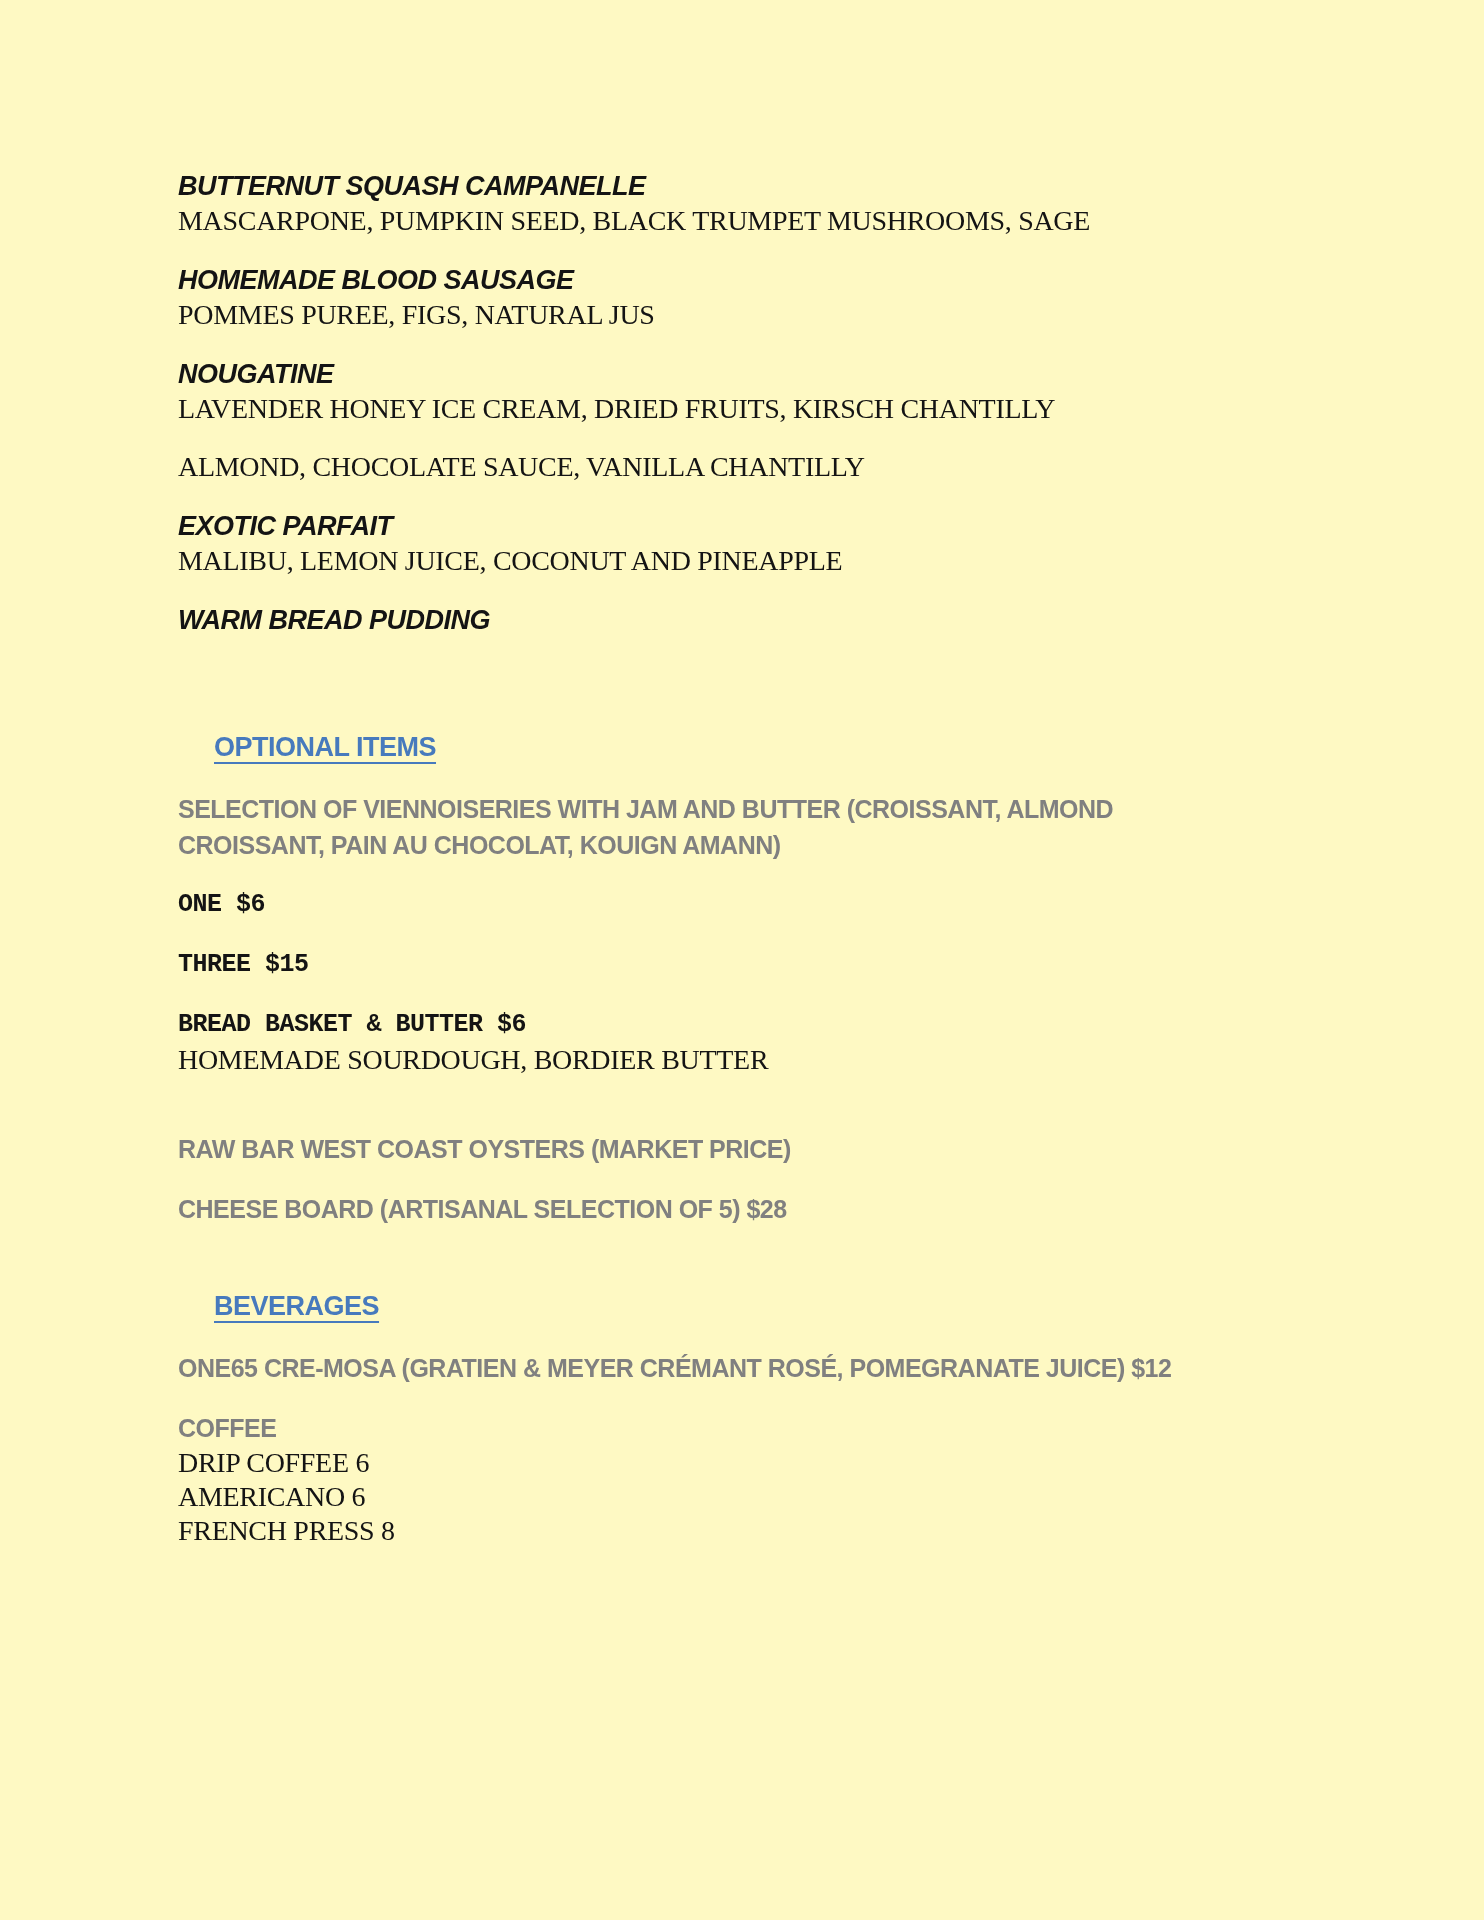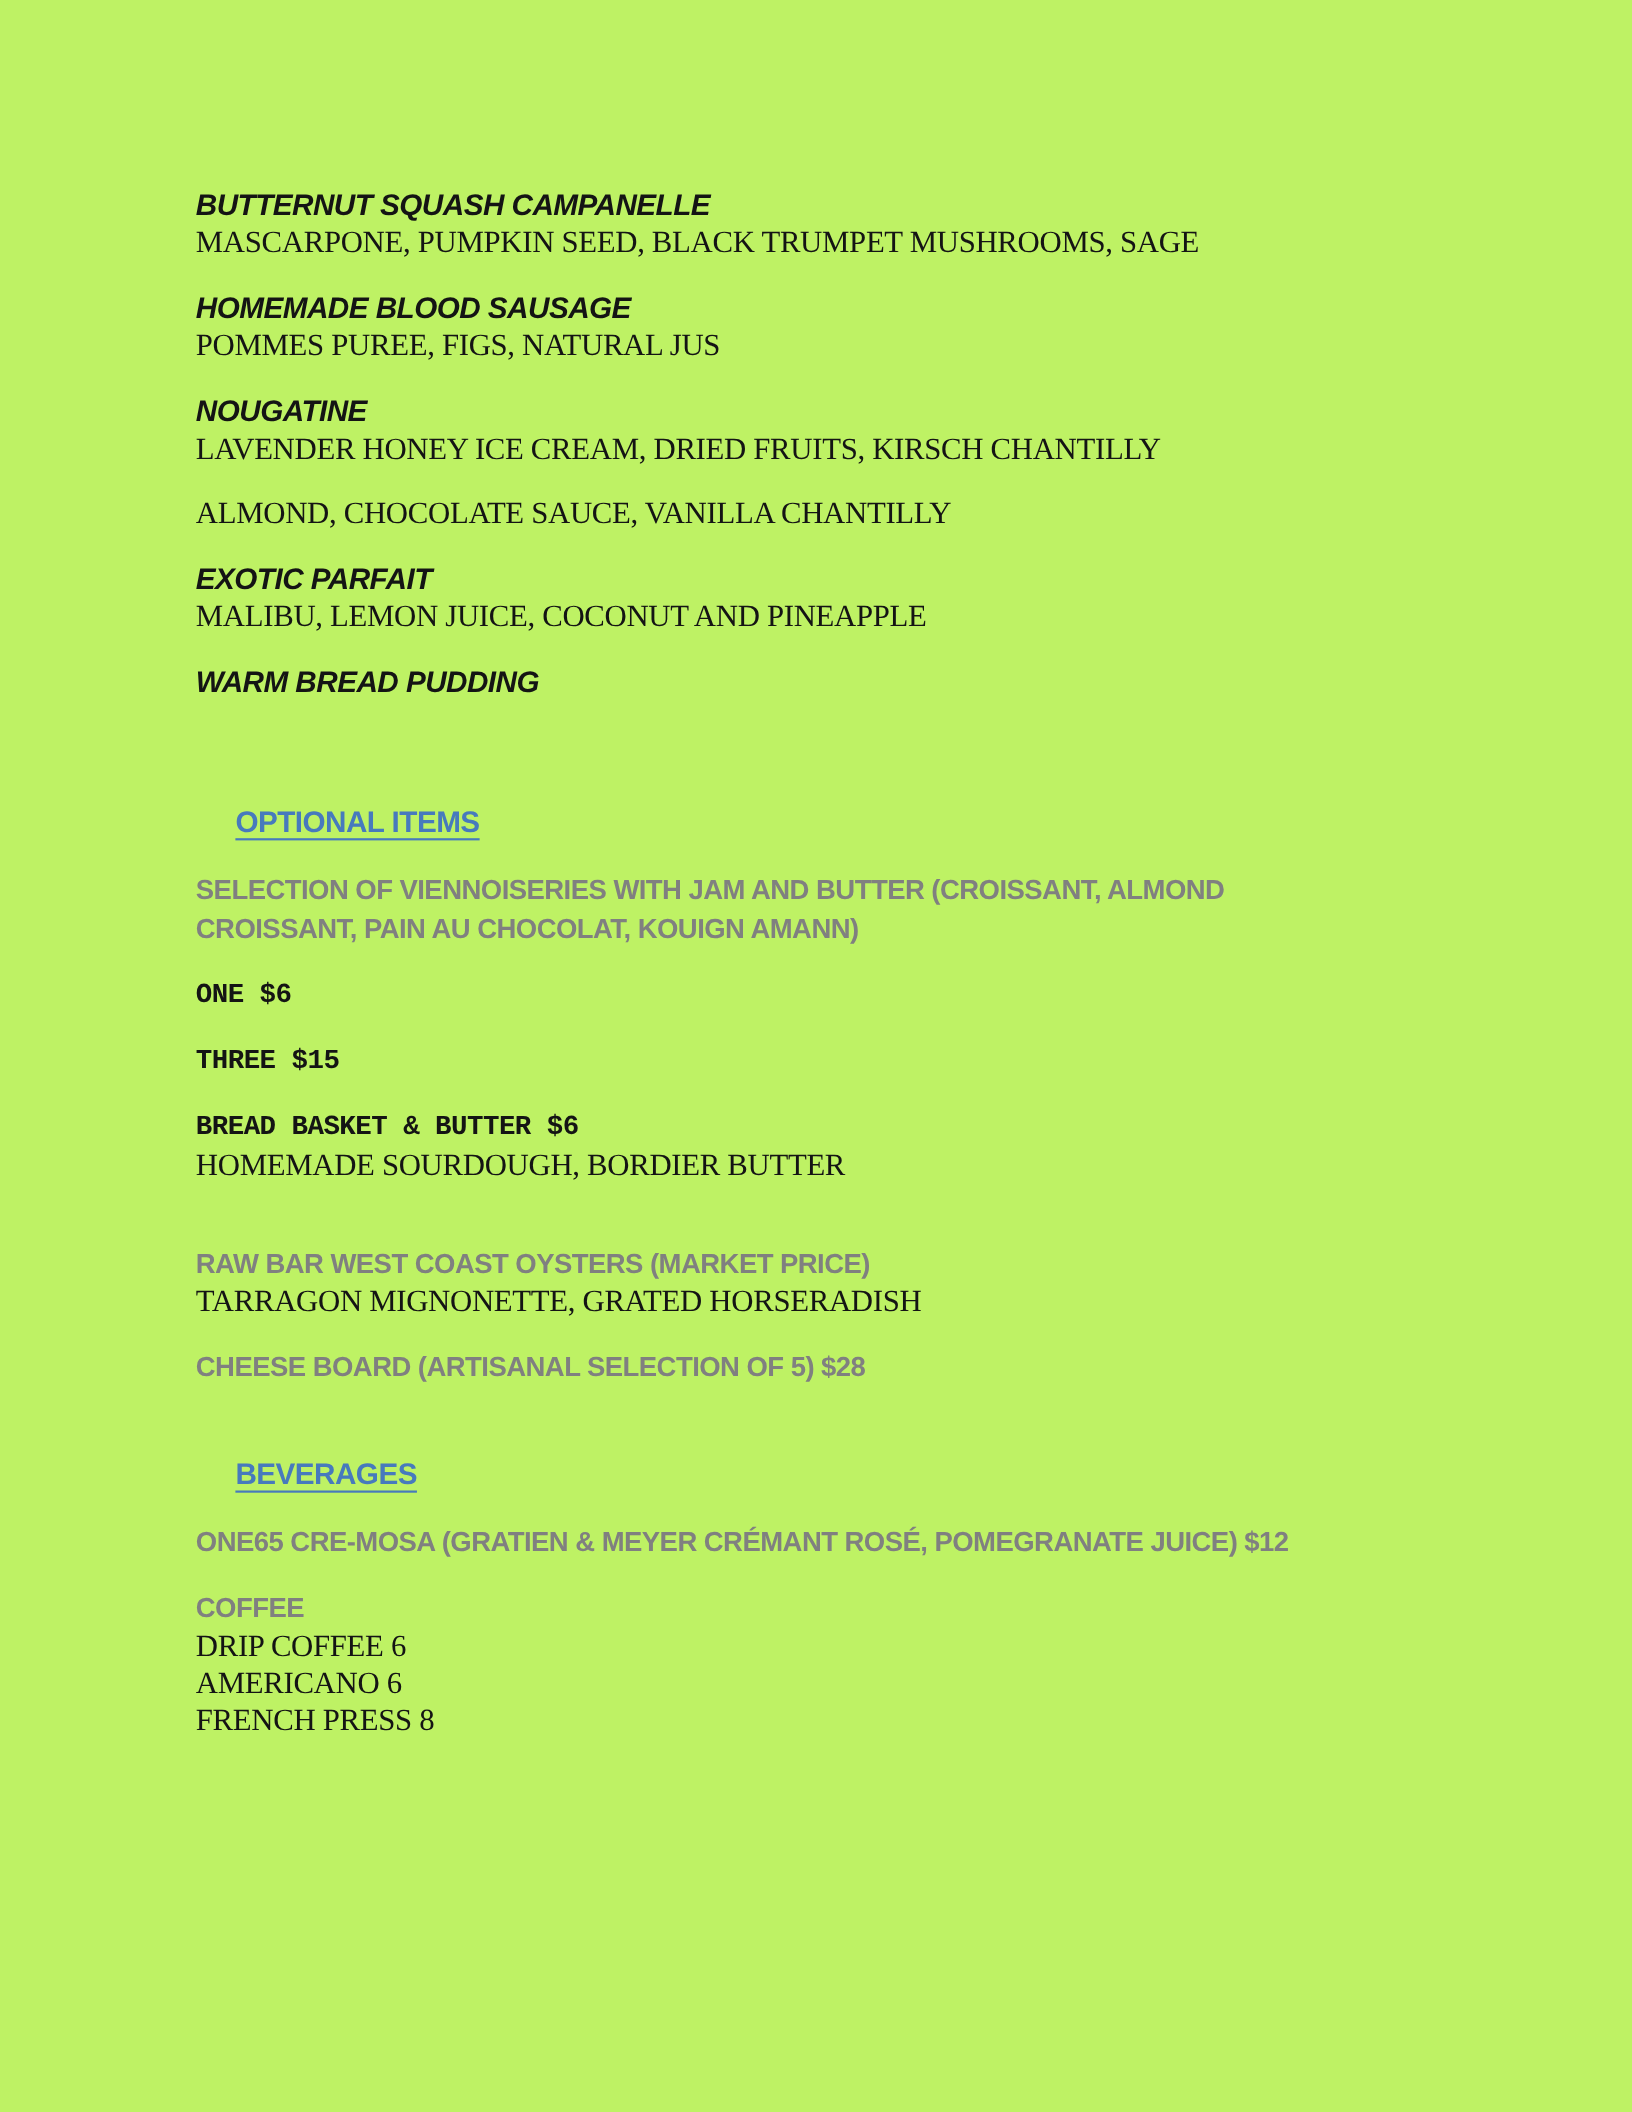--- a/index.html
+++ b/index.html
@@ -4,21 +4,21 @@
 <style>
   html, body {
     margin: 0;
     padding: 0;
     background: #ffffff;
   }
   .page {
     position: relative;
     width: 1484px;
     height: 1920px;
-    background: #bef264;
+    background: #fef9c3;
     overflow: hidden;
   }
   .content {
     position: absolute;
     top: 168px;
     left: 178px;
     right: 80px;
   }
   .block {
     margin: 0 0 24px 0;
@@ -114,21 +114,20 @@
       <div class="block">
         <div class="bold-black">THREE $15</div>
       </div>
       <div class="block">
         <div class="bold-black">BREAD BASKET &amp; BUTTER $6</div>
         <div class="desc-line">HOMEMADE SOURDOUGH, BORDIER BUTTER</div>
       </div>
       <div class="spacer" style="height: 30px;"></div>
       <div class="block">
         <div class="gray-line">RAW BAR WEST COAST OYSTERS (MARKET PRICE)</div>
-        <div class="desc-line">TARRAGON MIGNONETTE, GRATED HORSERADISH</div>
       </div>
       <div class="block">
         <div class="gray-line">CHEESE BOARD (ARTISANAL SELECTION OF 5) $28</div>
       </div>
       <div class="spacer" style="height: 35px;"></div>
       <div class="block">
         <div class="heading"><span class="u">BEVERAGES</span></div>
       </div>
       <div class="block">
         <div class="gray-line">ONE65 CRE-MOSA (GRATIEN &amp; MEYER CRÉMANT ROSÉ, POMEGRANATE JUICE) $12</div>

